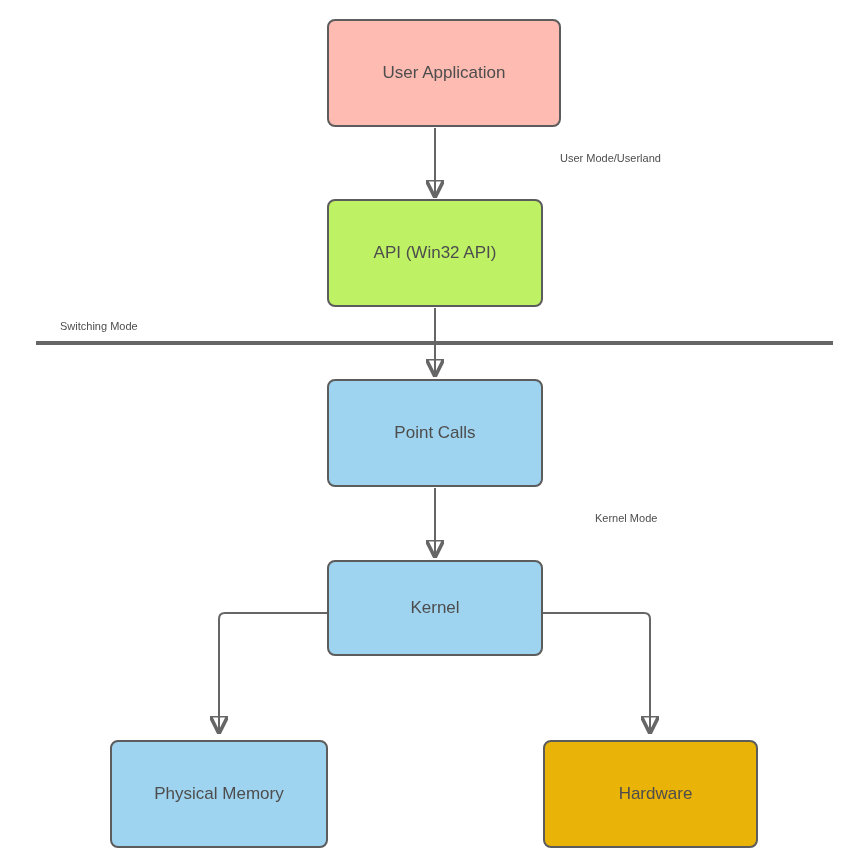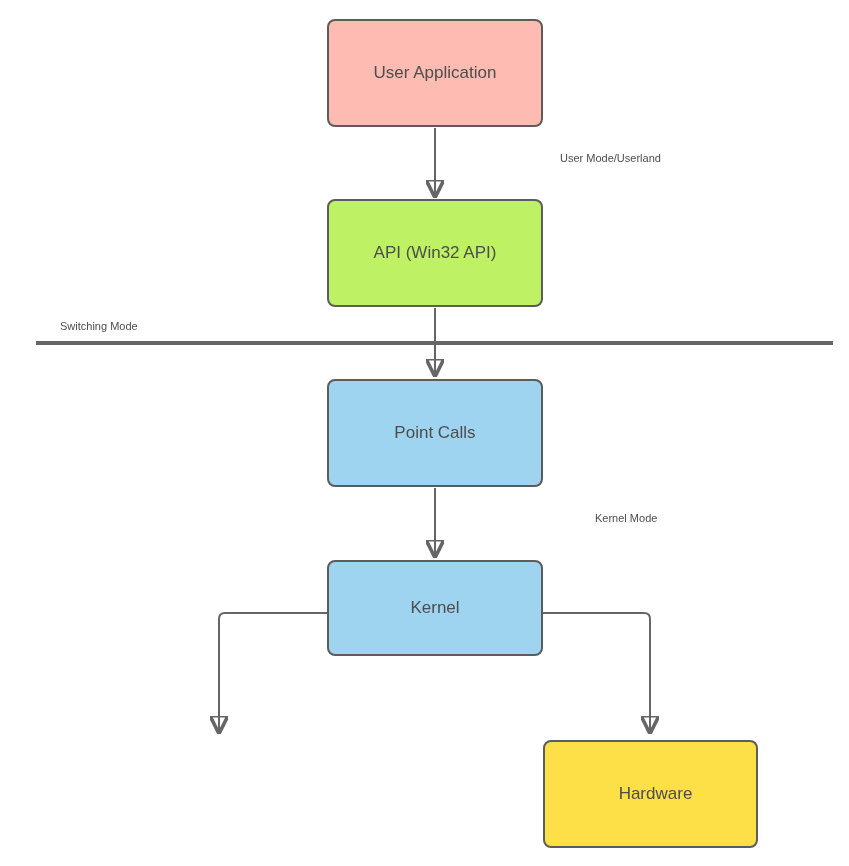--- a/index.html
+++ b/index.html
@@ -21,21 +21,21 @@
     border: 2.5px solid #5c5c5c;
     border-radius: 8px;
     display: flex;
     align-items: center;
     justify-content: center;
     font-size: 17px;
     color: #4d4d4d;
     text-align: center;
     line-height: 1.2;
   }
-  .node-user-application { left: 327px; top: 19px;  width: 216px; height: 108px; }
+  .node-user-application { left: 327px; top: 19px;  width: 234px; height: 108px; }
   .node-api              { left: 327px; top: 199px; width: 216px; height: 108px; }
   .node-system-calls     { left: 327px; top: 379px; width: 216px; height: 108px; }
   .node-kernel           { left: 327px; top: 560px; width: 216px; height: 96px; }
   .node-physical-memory  { left: 110px; top: 740px; width: 218px; height: 108px; }
   .node-hardware         { left: 543px; top: 740px; width: 215px; height: 108px; }
 
   .float-label {
     position: absolute;
     font-size: 11px;
     color: #4d4d4d;
@@ -97,22 +97,25 @@
   </div>
 
   <div class="node node-system-calls" style="background-color: rgb(159, 212, 240);">
     <span>Point Calls</span>
   </div>
 
   <div class="node node-kernel" style="background-color: rgb(159, 212, 240);">
     <span>Kernel</span>
   </div>
 
+  <div class="node node-physical-memory" style="background-color: rgb(159, 212, 240);">
+    <span>Physical Memory</span>
+  </div>
 
-  <div class="node node-hardware" style="background-color: #fde047; padding-left: 10px;">
+  <div class="node node-hardware" style="background-color: #eab308; padding-left: 10px;">
     <span>Hardware</span>
   </div>
 
   <div class="float-label label-user-mode">User Mode/Userland</div>
 
   <div class="float-label label-switch">Switching Mode</div>
 
   <div class="float-label label-kernel-mode">Kernel Mode</div>
 
 </div>

